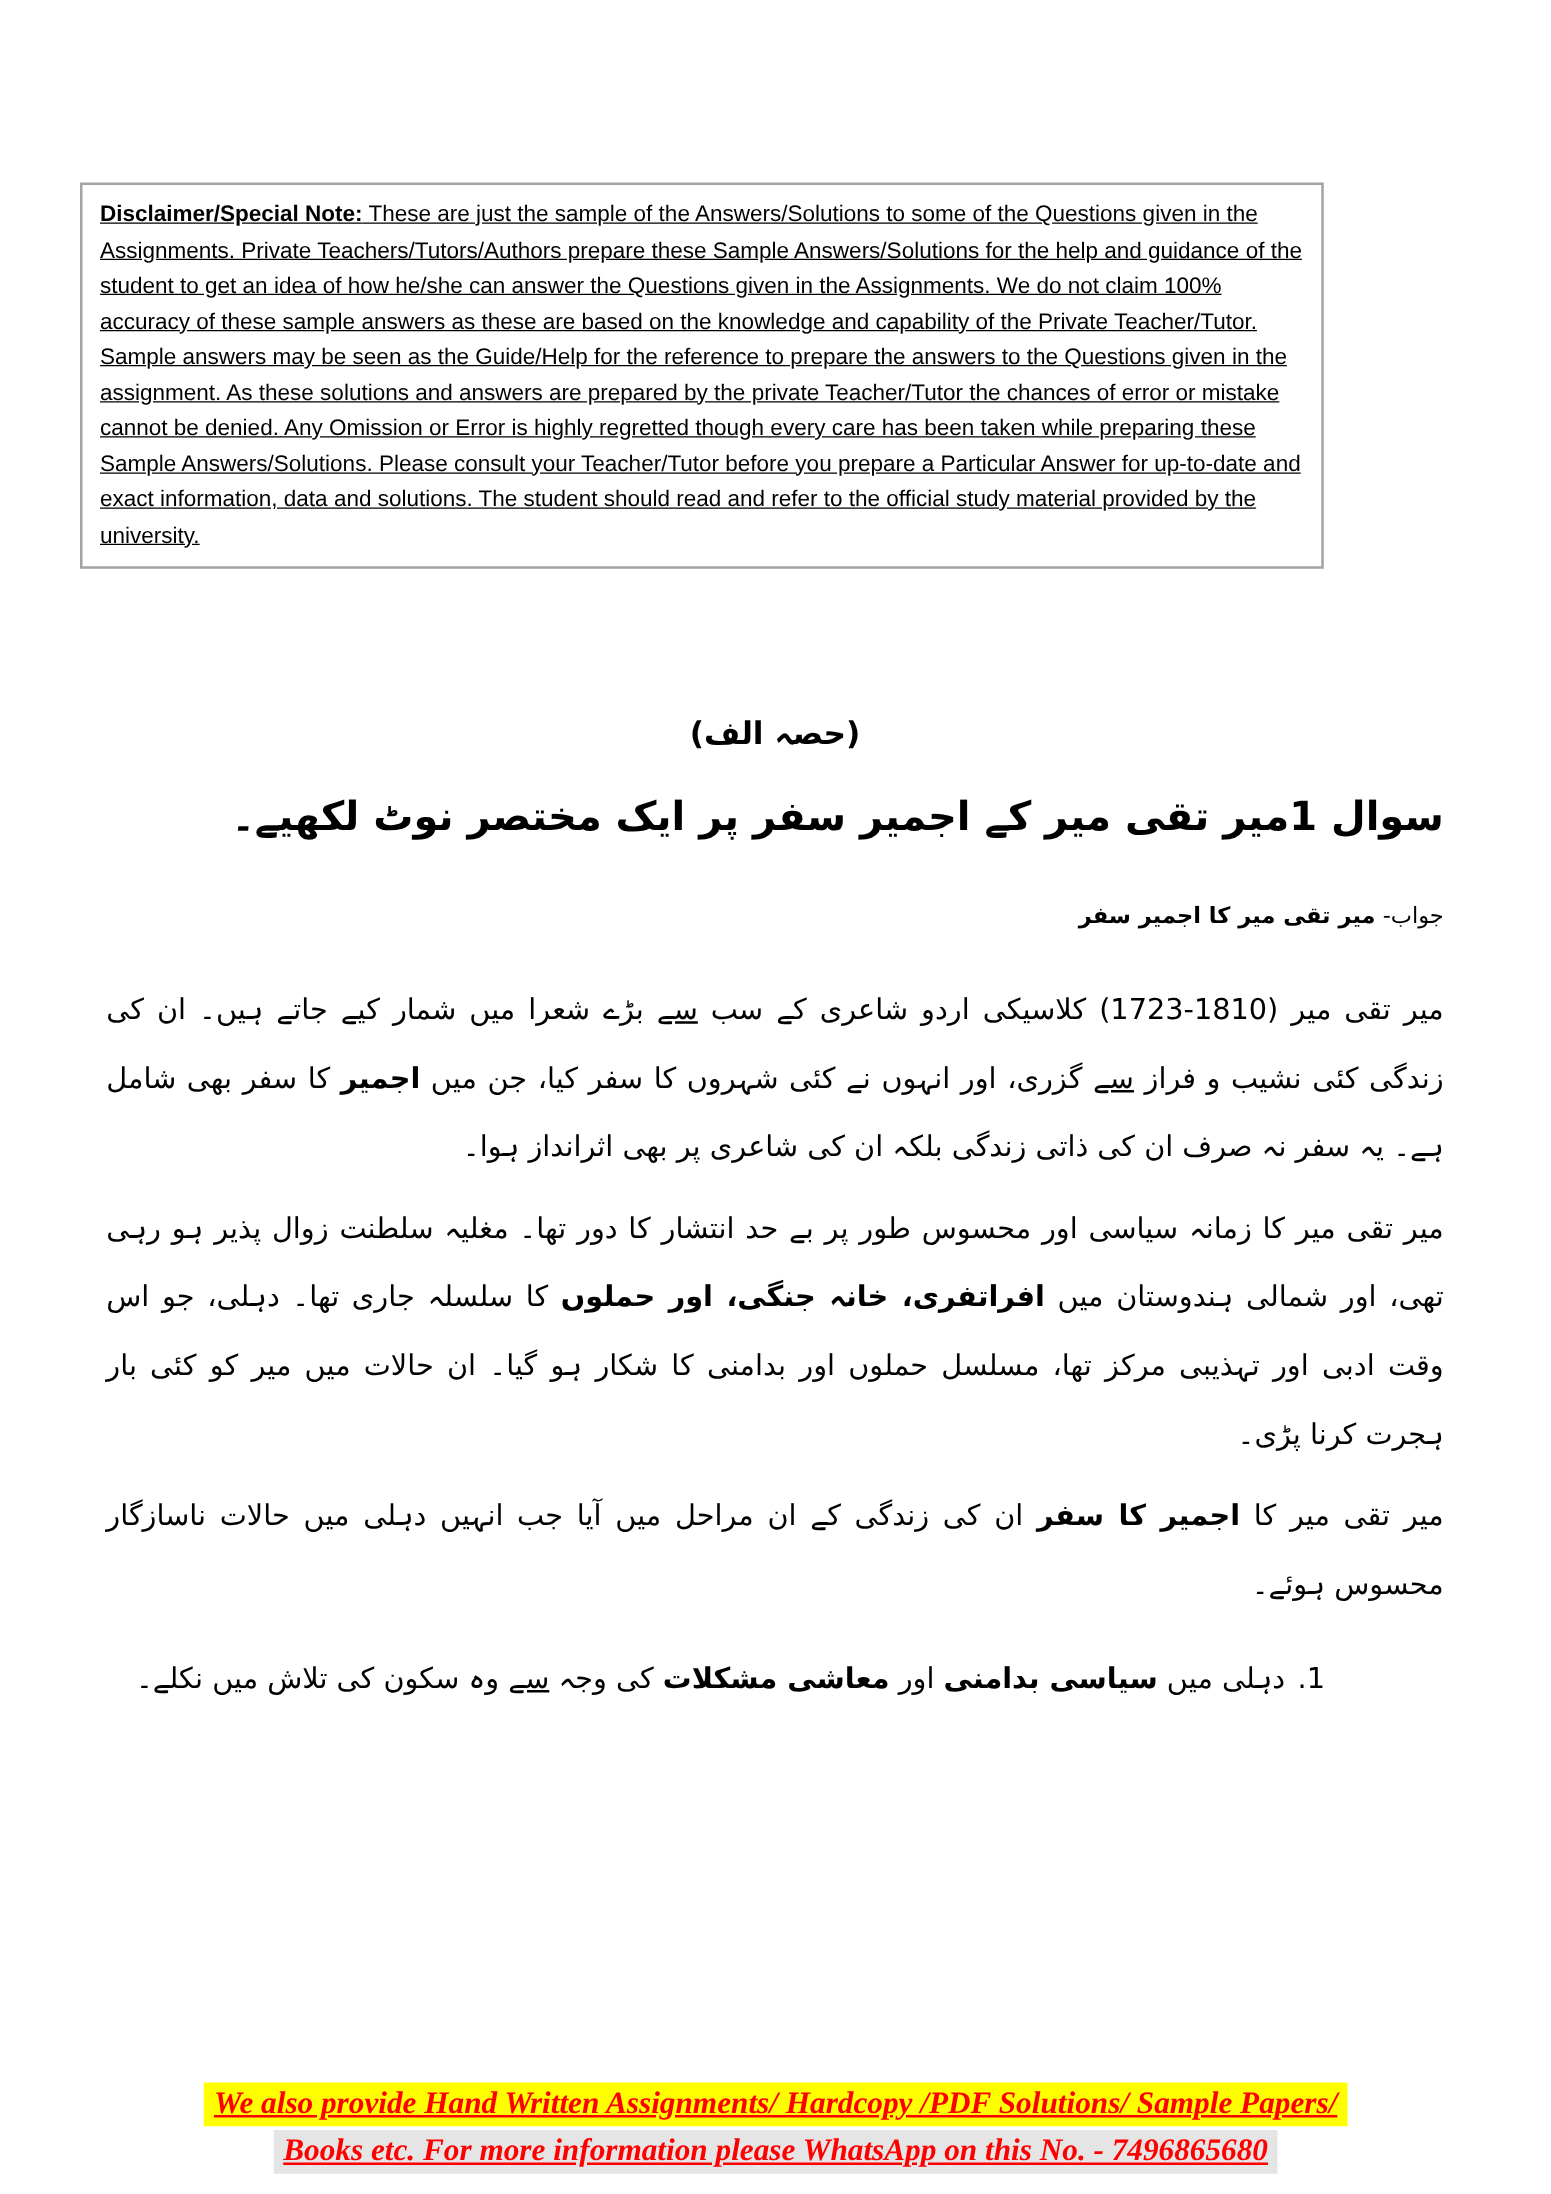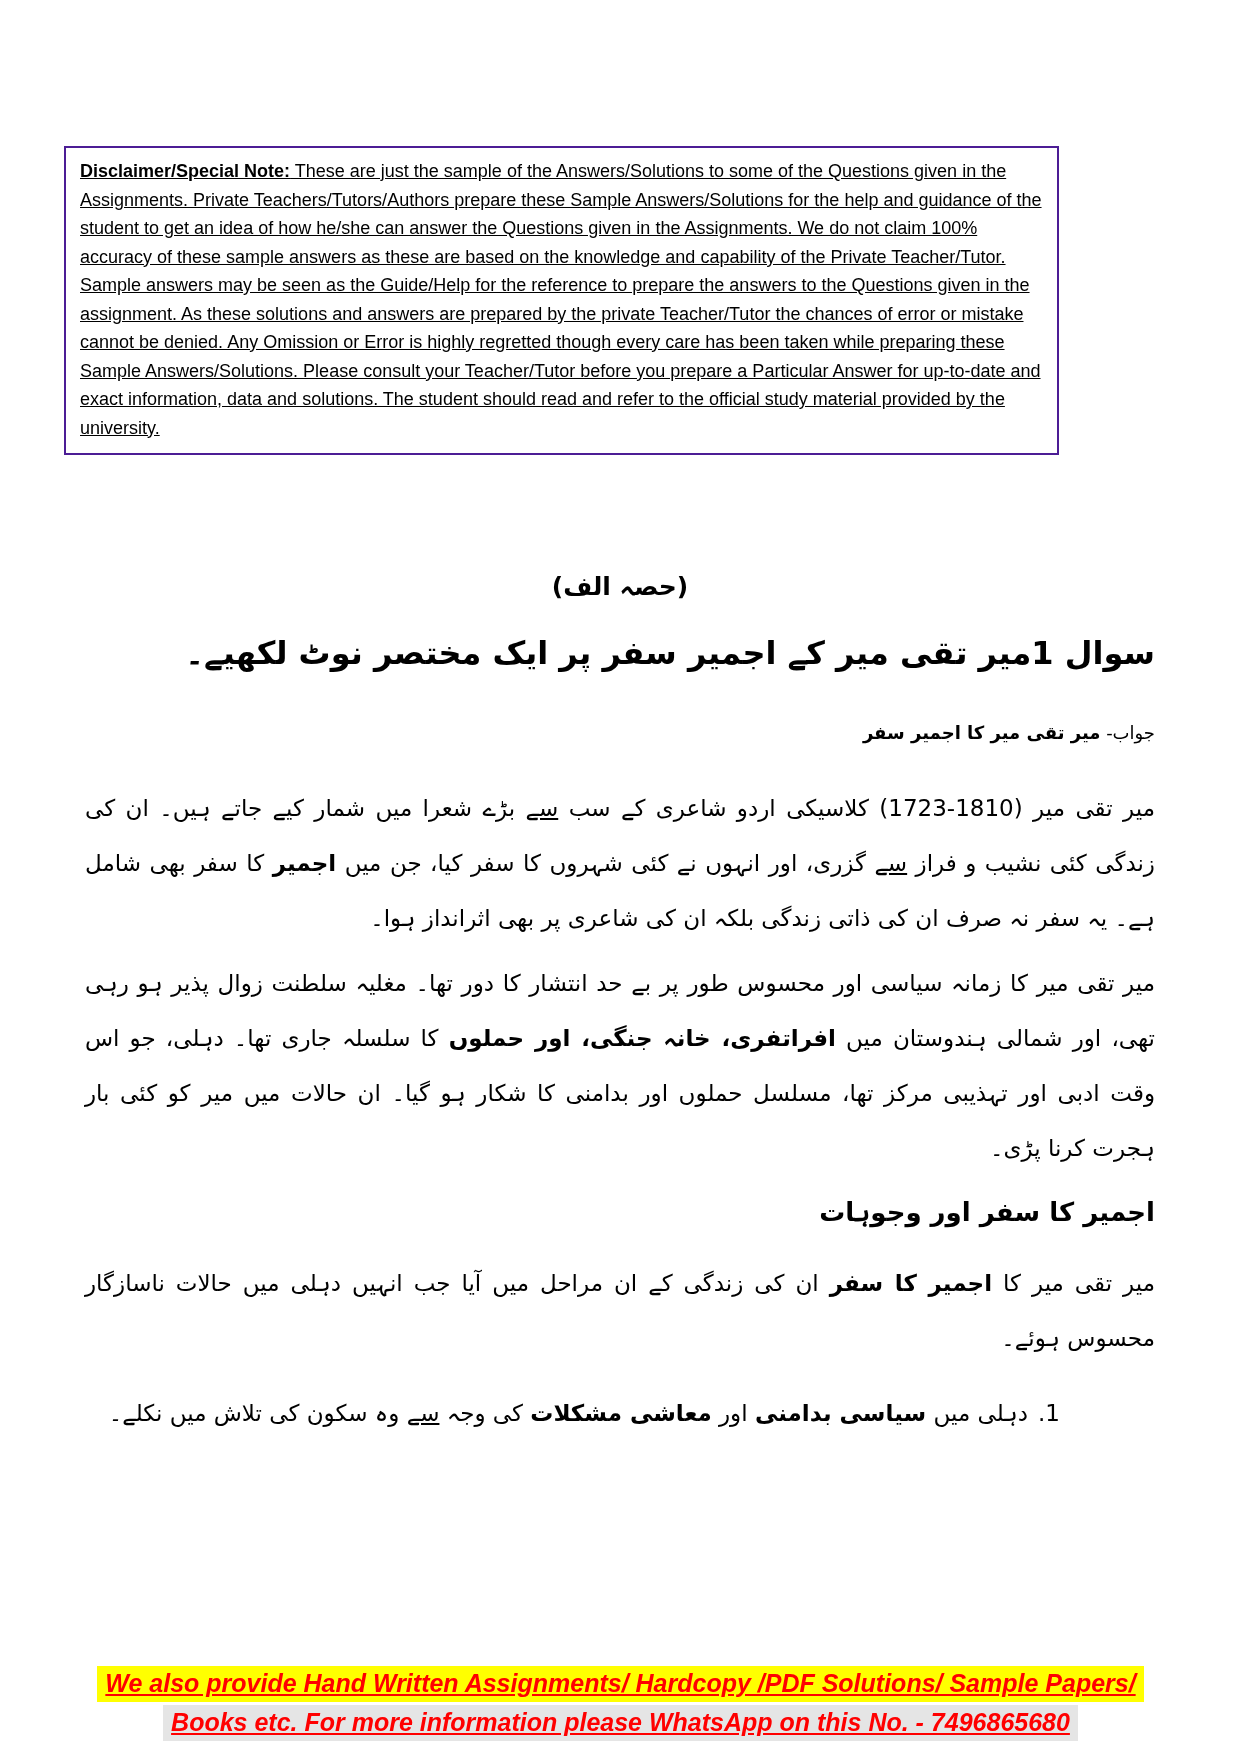--- a/index.html
+++ b/index.html
@@ -3,21 +3,21 @@
 <meta charset="utf-8">
 <style>
   html,body{margin:0;padding:0;}
   body{
     width:1241px;height:1755px;position:relative;background:#ffffff;color:#000;
     font-family:"Liberation Sans",sans-serif;overflow:hidden;
   }
   
   .disclaimer-box{
     position:absolute;left:64px;top:146px;width:963px;
-    border:2px solid #4c1d95;padding:9px 14px 11px 14px;
+    border:2px solid #a3a3a3;padding:9px 14px 11px 14px;
   }
   .disclaimer-box p{margin:0;font-size:18px;line-height:28.5px;text-align:left;}
   .disclaimer-box .lbl{font-weight:bold;text-decoration:underline;}
   .disclaimer-box .txt{text-decoration:underline;}
   
   .urdu{
     position:absolute;right:86px;left:85px;top:572px;
     direction:rtl;text-align:right;
     font-family:"DejaVu Sans",sans-serif;
   }
@@ -34,20 +34,21 @@
   .promo-footer{
     position:absolute;left:0;right:0;top:1666px;text-align:center;
     font-family:"Liberation Sans",sans-serif;
   }
   .promo-line{margin:0 0 3px 0;}
   .promo-line span{
     display:inline-block;
     font-size:25px;font-weight:bold;font-style:italic;
     text-decoration:underline;
     padding:3px 8px 4px 8px;
+    font-family:Liberation Serif, serif;
   }
 </style>
 </head>
 <body>
 
 <main>
 
   <section class="disclaimer-box">
     <p><span class="lbl">Disclaimer/Special Note:</span><span class="txt"> These are just the sample of the Answers/Solutions to some of the Questions given in the Assignments. Private Teachers/Tutors/Authors prepare these Sample Answers/Solutions for the help and guidance of the student to get an idea of how he/she can answer the Questions given in the Assignments. We do not claim 100% accuracy of these sample answers as these are based on the knowledge and capability of the Private Teacher/Tutor. Sample answers may be seen as the Guide/Help for the reference to prepare the answers to the Questions given in the assignment. As these solutions and answers are prepared by the private Teacher/Tutor the chances of error or mistake cannot be denied. Any Omission or Error is highly regretted though every care has been taken while preparing these Sample Answers/Solutions. Please consult your Teacher/Tutor before you prepare a Particular Answer for up-to-date and exact information, data and solutions. The student should read and refer to the official study material provided by the university.</span></p>
   </section>
@@ -58,21 +59,20 @@
 
     <div class="question-heading">سوال 1میر تقی میر کے اجمیر سفر پر ایک مختصر نوٹ لکھیے۔</div>
 
     <div class="answer-heading"><span>جواب- </span><span class="seg-b">میر تقی میر کا اجمیر سفر</span></div>
 
     <p class="urdu-paragraph"><span>میر تقی میر (1810-1723) کلاسیکی اردو شاعری کے سب </span><span class="seg-u">سے</span><span> بڑے شعرا میں شمار کیے جاتے ہیں۔ ان کی زندگی کئی نشیب و فراز </span><span class="seg-u">سے</span><span> گزری، اور انہوں نے کئی شہروں کا سفر کیا، جن میں </span><span class="seg-b">اجمیر</span><span> کا سفر بھی شامل ہے۔ یہ سفر نہ صرف ان کی ذاتی زندگی بلکہ ان کی شاعری پر بھی اثرانداز ہوا۔</span></p>
 
 
     <p class="urdu-paragraph"><span>میر تقی میر کا زمانہ سیاسی اور محسوس طور پر بے حد انتشار کا دور تھا۔ مغلیہ سلطنت زوال پذیر ہو رہی تھی، اور شمالی ہندوستان میں </span><span class="seg-b">افراتفری، خانہ جنگی، اور حملوں</span><span> کا سلسلہ جاری تھا۔ دہلی، جو اس وقت ادبی اور تہذیبی مرکز تھا، مسلسل حملوں اور بدامنی کا شکار ہو گیا۔ ان حالات میں میر کو کئی بار ہجرت کرنا پڑی۔</span></p>
 
-    <div class="urdu-heading">اجمیر کا سفر اور وجوہات</div>
 
     <p class="urdu-paragraph"><span>میر تقی میر کا </span><span class="seg-b">اجمیر کا سفر</span><span> ان کی زندگی کے ان مراحل میں آیا جب انہیں دہلی میں حالات ناسازگار محسوس ہوئے۔</span></p>
 
     <div class="urdu-list-item"><span class="li-marker">1.</span><span><span>دہلی میں </span><span class="seg-b">سیاسی بدامنی</span><span> اور </span><span class="seg-b">معاشی مشکلات</span><span> کی وجہ </span><span class="seg-u">سے</span><span> وہ سکون کی تلاش میں نکلے۔</span></span></div>
 
   </section>
 
   <footer class="promo-footer">
     <div class="promo-line"><span style="color: rgb(255, 0, 0); background-color: rgb(255, 255, 0);">We also provide Hand Written Assignments/ Hardcopy /PDF Solutions/ Sample Papers/</span></div>
     <div class="promo-line"><span style="color: rgb(255, 0, 0); background-color: #e5e5e5;">Books etc. For more information please WhatsApp on this No. - 7496865680</span></div>

